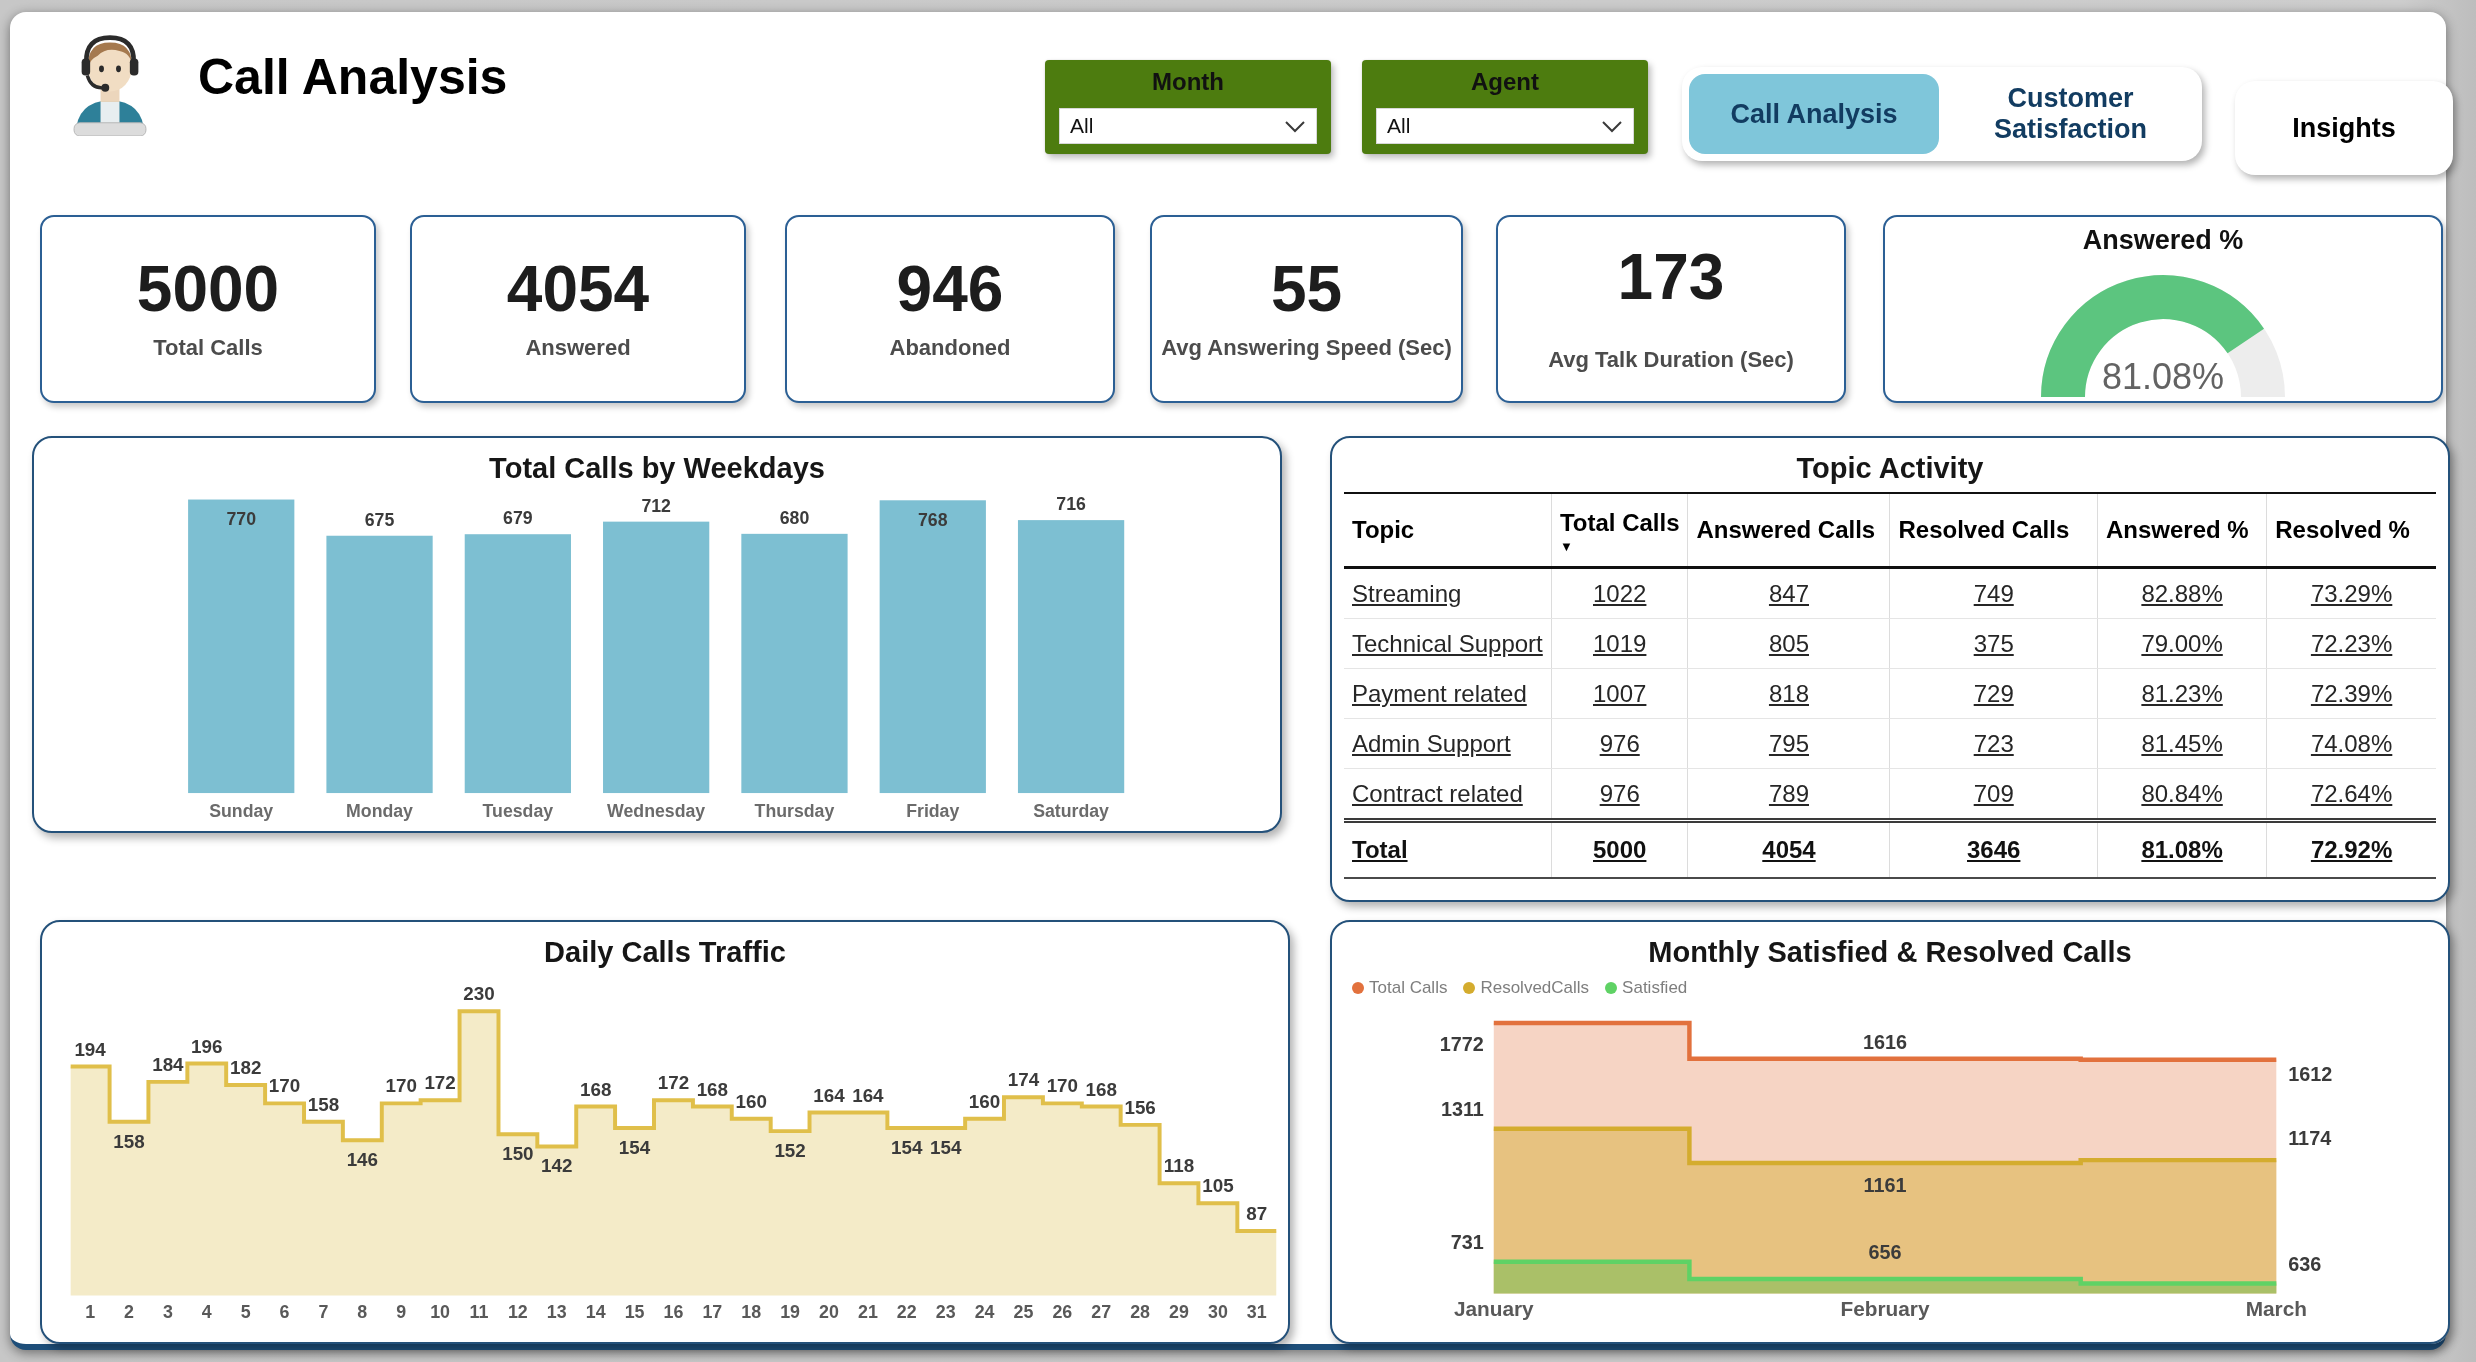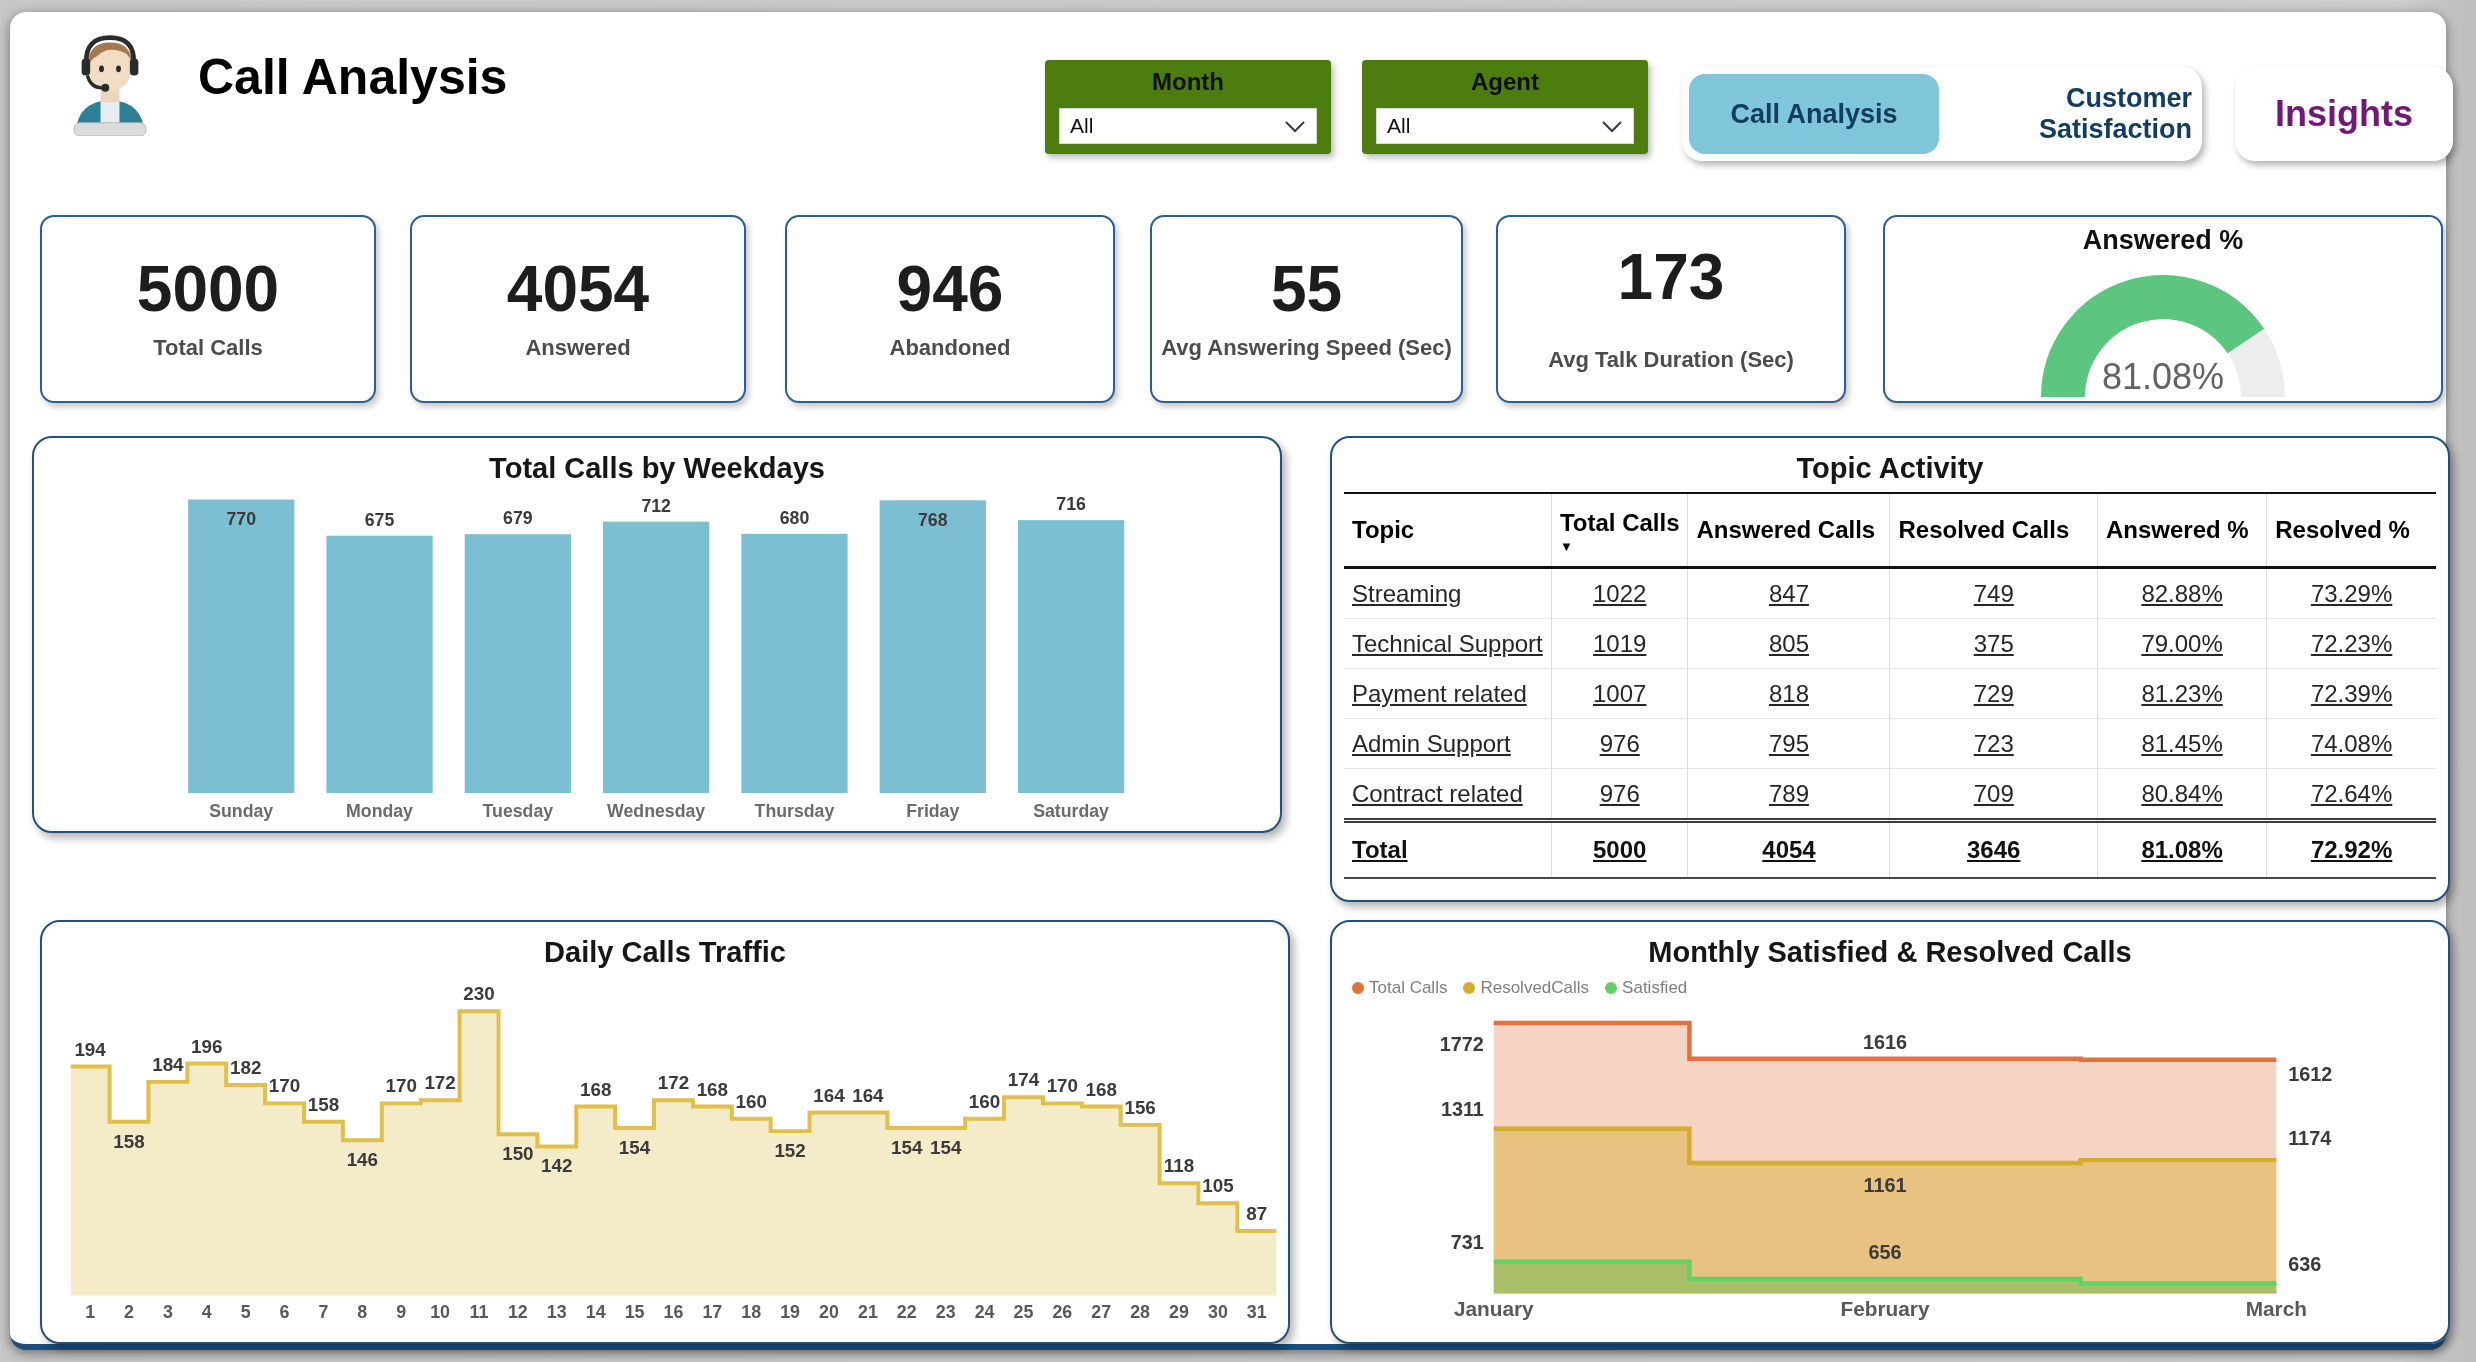--- a/index.html
+++ b/index.html
@@ -10,22 +10,22 @@
   .page-title{position:absolute;left:188px;top:36px;margin:0;font-size:50px;font-weight:700;color:#000;}
 
   .filter-card{position:absolute;top:48px;width:286px;height:94px;background:#4d7c0f;border-radius:4px;box-shadow:3px 4px 6px rgba(0,0,0,.25),0 0 2px rgba(0,0,0,.12);}
   #month-filter{left:1035px}
   #agent-filter{left:1352px}
   .filter-title{text-align:center;font-size:24px;font-weight:700;margin-top:8px;color:#111;}
   .select{position:absolute;left:14px;right:14px;top:48px;height:34px;border:1px solid #d8d8d8;display:flex;align-items:center;justify-content:space-between;padding:0 10px;font-size:21px;color:#111;background:#fff;cursor:pointer;}
 
   .tabs-card{position:absolute;left:1672px;top:55px;width:520px;height:94px;background:#fff;border-radius:20px;box-shadow:3px 4px 7px rgba(0,0,0,.3);}
   .tab-active{position:absolute;left:7px;top:7px;width:250px;height:80px;background:#7fc6da;border-radius:16px;display:flex;align-items:center;justify-content:center;font-size:27px;font-weight:700;color:#123c61;cursor:pointer;}
-  .tab-cs{position:absolute;left:257px;top:0;width:263px;height:94px;display:flex;align-items:center;justify-content:center;text-align:right;font-size:27px;font-weight:700;color:#123c61;line-height:1.15;cursor:pointer;padding:0 10px;box-sizing:border-box;}
-  .insights-card{position:absolute;left:2225px;top:55px;width:218px;height:94px;background:#fff;border-radius:20px;box-shadow:3px 4px 7px rgba(0,0,0,.3);display:flex;align-items:center;justify-content:center;font-size:36px;font-weight:700;color:#701a75;cursor:pointer;}
+  .tab-cs{position:absolute;left:257px;top:0;width:263px;height:94px;display:flex;align-items:center;justify-content:center;text-align:center;font-size:27px;font-weight:700;color:#123c61;line-height:1.15;cursor:pointer;padding:0 10px;box-sizing:border-box;}
+  .insights-card{position:absolute;left:2225px;top:69px;width:218px;height:94px;background:#fff;border-radius:20px;box-shadow:3px 4px 7px rgba(0,0,0,.3);display:flex;align-items:center;justify-content:center;font-size:27px;font-weight:700;color:#000000;cursor:pointer;}
 
   .kpi-card{position:absolute;top:203px;height:188px;background:#fff;border:2px solid #2b5f94;border-radius:14px;box-shadow:3px 4px 6px rgba(0,0,0,.22);display:flex;flex-direction:column;align-items:center;justify-content:center;box-sizing:border-box;}
   .kpi-value{font-size:64px;font-weight:700;color:#1d1d1d;line-height:1;}
   .kpi-label{font-size:22px;font-weight:700;color:#4c4c4c;margin-top:14px;text-align:center;}
 
   .gauge-card{position:absolute;left:1873px;top:203px;width:560px;height:188px;background:#fff;border:2px solid #2b5f94;border-radius:14px;box-shadow:3px 4px 6px rgba(0,0,0,.22);box-sizing:border-box;}
   .gauge-title{font-size:27px;font-weight:700;color:#111;text-align:center;margin-top:8px;}
   #gauge-svg{position:absolute;left:0;top:0;width:556px;height:184px;}
   .gauge-text{font:400 36px "Liberation Sans",sans-serif;fill:#636363;}
 

